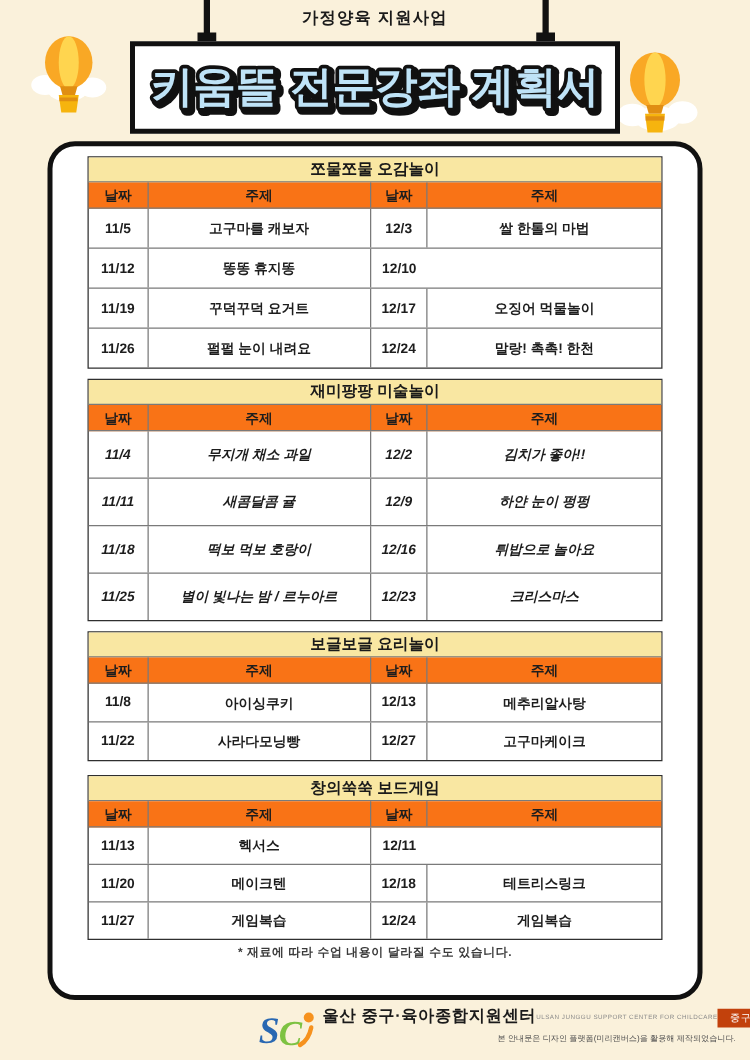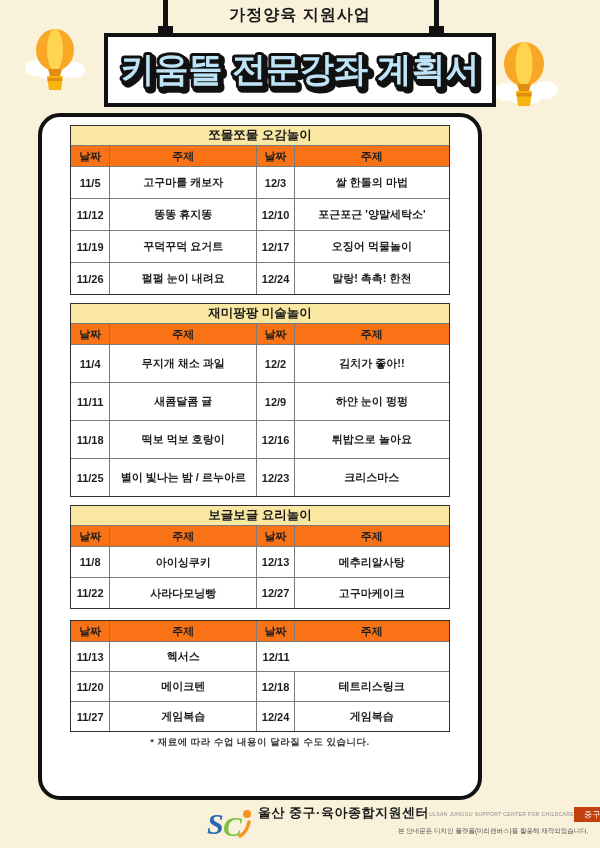--- a/index.html
+++ b/index.html
@@ -8,34 +8,34 @@
 
   
   .post{position:absolute;top:0;width:5px;height:31px;background:#111;}
   .post-left{left:163px;}
   .post-right{left:434px;}
   .post-foot{position:absolute;top:26px;width:15px;height:9px;background:#111;}
   .post-foot.pf-left{left:158px;}
   .post-foot.pf-right{left:429px;}
 
   .subtitle{position:absolute;top:5px;left:0;width:600px;text-align:center;
-    font-size:16px;font-weight:bold;color:#1a1a1a;letter-spacing:1px;}
+    font-size:13px;font-weight:bold;color:#1a1a1a;letter-spacing:1px;}
 
   .title-box{position:absolute;left:104px;top:33px;width:392px;height:74px;
     background:#ffffff;border:4px solid #111;box-sizing:border-box;
     display:flex;align-items:center;justify-content:flex-start;}
   .title-box svg{display:block;}
 
   
   .balloon{position:absolute;}
   .balloon-left{left:24px;top:28px;}
   .balloon-right{left:492px;top:40px;}
 
   
-  .panel{position:absolute;left:38px;top:113px;width:444px;height:687px;
+  .panel{position:absolute;left:38px;top:113px;width:524px;height:687px;
     background:#ffffff;border:4px solid #111;border-radius:22px;box-sizing:border-box;
     padding:8px 28px 0 28px;}
 
   .sched-table{border:1.5px solid #2f2f2f;margin-bottom:8px;}
   .row{display:flex;align-items:stretch;border-bottom:1px solid #7a7a7a;}
   .row:last-child{border-bottom:none;}
   .title-row{background:#F9E7A2;height:19px;}
   .title-cell{flex:1;display:flex;align-items:center;justify-content:center;
     font-size:12.5px;font-weight:bold;color:#1a1a1a;}
   .header-row{background:#f97316;height:20px;}
@@ -43,21 +43,21 @@
     border-right:1px solid #7a7a7a;box-sizing:border-box;
     font-size:11px;font-weight:bold;color:#1d1d1d;text-align:center;}
   .cell:last-child{border-right:none;}
   .col0{width:10.4%;}
   .col1{width:38.9%;}
   .col2{width:9.9%;}
   .col3{width:40.8%;}
 
   .table-0 .data-row{height:31px;}
   .table-0{margin-bottom:8px;}
-  .table-1 .data-row{height:37px;}
+  .table-1 .data-row{height:37px;font-style:italic;}
   .table-1{}
   .table-2 .data-row{height:30px;}
   .table-2{margin-bottom:11px;}
   .table-3 .data-row{height:29px;}
   .table-3{margin-bottom:4px;}
 
   .note{width:100%;text-align:center;font-size:9.5px;font-weight:bold;color:#3a3a3a;
     margin-top:3px;letter-spacing:0.5px;}
 
   
@@ -134,21 +134,20 @@
   <div class="row data-row">
             <div class="cell col0">11/5</div>
             <div class="cell col1">고구마를 캐보자</div>
             <div class="cell col2">12/3</div>
             <div class="cell col3">쌀 한톨의 마법</div>
           </div>
           <div class="row data-row">
             <div class="cell col0">11/12</div>
             <div class="cell col1">똥똥 휴지똥</div>
             <div class="cell col2">12/10</div>
-            <div class="cell col3">포근포근 '양말세탁소'</div>
           </div>
           <div class="row data-row">
             <div class="cell col0">11/19</div>
             <div class="cell col1">꾸덕꾸덕 요거트</div>
             <div class="cell col2">12/17</div>
             <div class="cell col3">오징어 먹물놀이</div>
           </div>
           <div class="row data-row">
             <div class="cell col0">11/26</div>
             <div class="cell col1">펄펄 눈이 내려요</div>
@@ -208,20 +207,23 @@
             <div class="cell col3">메추리알사탕</div>
           </div>
           <div class="row data-row">
             <div class="cell col0">11/22</div>
             <div class="cell col1">사라다모닝빵</div>
             <div class="cell col2">12/27</div>
             <div class="cell col3">고구마케이크</div>
           </div>
         </div>
         <div class="sched-table table-3">
+    <div class="row title-row">
+      <div class="title-cell">창의쑥쑥 보드게임</div>
+    </div>
     <div class="row header-row">
             <div class="cell col0">날짜</div>
             <div class="cell col1">주제</div>
             <div class="cell col2">날짜</div>
             <div class="cell col3">주제</div>
           </div>
           <div class="row data-row">
             <div class="cell col0">11/13</div>
             <div class="cell col1">헥서스</div>
             <div class="cell col2">12/11</div>

